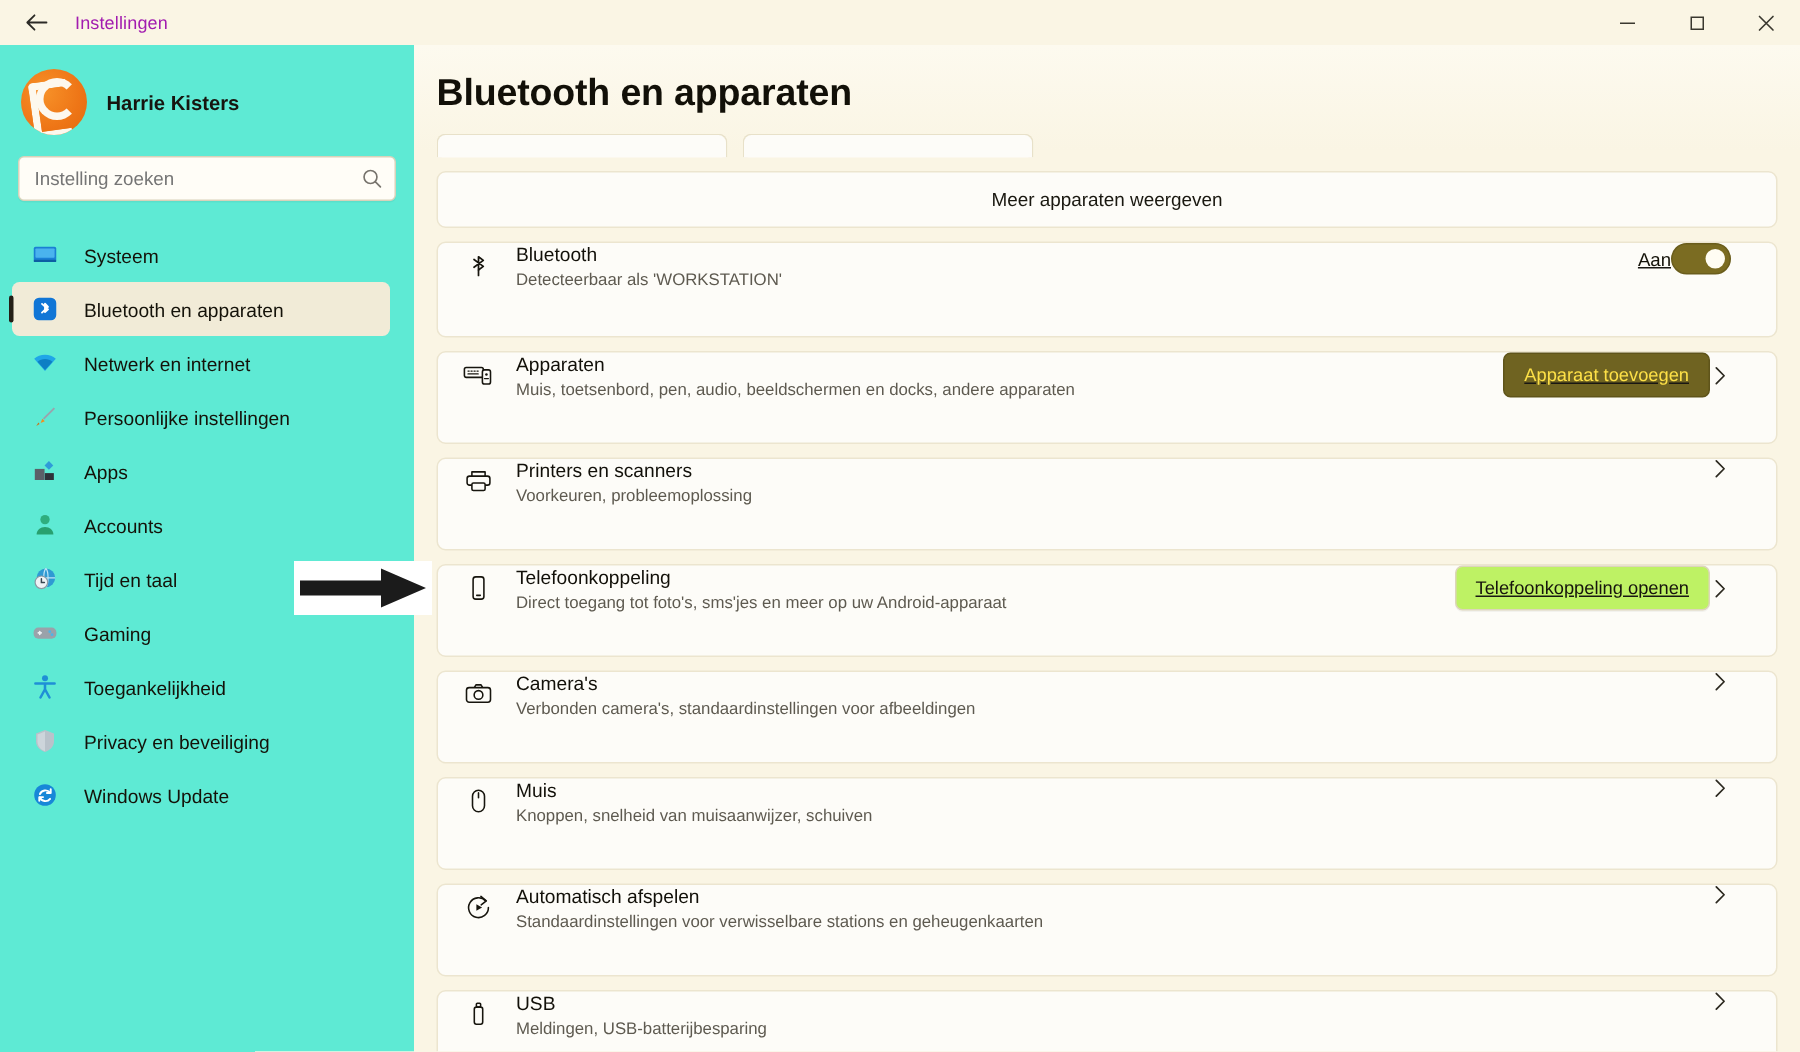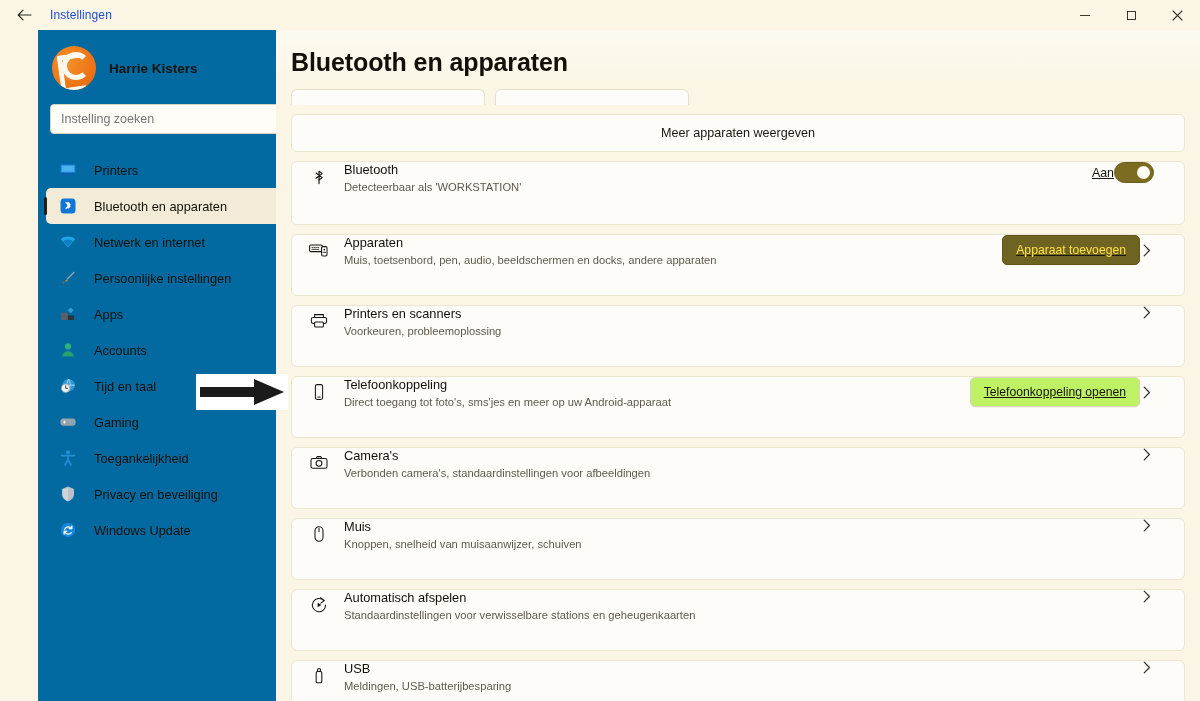--- a/index.html
+++ b/index.html
@@ -17,35 +17,34 @@
     position: absolute; top: 0; left: 0; width: 1200px; height: 30px;
     display: flex; align-items: center;
     background: #faf5e4;
   }
   .tb-back {
     width: 32px; height: 22px; margin-left: 8px;
     display: flex; align-items: center; justify-content: center;
     font-size: 15px; color: #2b2a26; cursor: pointer;
   }
   .tb-title {
-    margin-left: 10px; font-size: 12px; color: #1d4ed8; letter-spacing: .1px;
+    margin-left: 10px; font-size: 12px; color: #a21caf; letter-spacing: .1px;
   }
   .tb-controls { margin-left: auto; display: flex; height: 30px; }
   .tb-btn {
     width: 46px; height: 30px; display: flex; align-items: center; justify-content: center;
     font-size: 12px; color: #3a382f; cursor: pointer;
   }
   .tb-btn .sq { width: 9px; height: 9px; border: 1px solid #3a382f; }
   .tb-btn .dash { width: 10px; height: 1px; background: #3a382f; }
 
   
   .sidebar {
     position: absolute; top: 30px; left: 0; width: 276px; height: 671px;
-    background: #0369a1;
-    margin-left: 38px;
+    background: #5eead4;
   }
   .profile { display: flex; align-items: center; padding: 14px 0 0 14px; height: 62px; }
   .avatar {
     width: 44px; height: 44px; border-radius: 50%;
     background: radial-gradient(circle at 35% 35%, #f79128 0%, #ee7516 60%, #e06a0e 100%);
     position: relative; overflow: hidden; flex: 0 0 auto;
   }
   .avatar::before {
     content: ""; position: absolute; left: 7px; top: 8px; width: 20px; height: 28px;
     border-left: 5px solid #fdf8ee; border-top: 5px solid #fdf8ee;
@@ -202,21 +201,21 @@
     <div class="navlist">
 
       <div class="navitem">
         <span class="nav-ico">
           <svg width="18" height="18" viewBox="0 0 18 18" aria-hidden="true">
             <rect x="1.5" y="3.5" width="15" height="10" rx="1.2" fill="#1a7fd4"></rect>
             <rect x="2.6" y="4.6" width="12.8" height="6.2" rx=".6" fill="#4ab3ee"></rect>
             <rect x="1.5" y="12.1" width="15" height="1.6" rx=".6" fill="#0c5ea3"></rect>
           </svg>
         </span>
-        <span class="nav-label">Printers</span>
+        <span class="nav-label">Systeem</span>
       </div>
 
       <div class="navitem selected">
         <span class="nav-ico">
           <svg width="18" height="18" viewBox="0 0 18 18" aria-hidden="true">
             <rect x="1.5" y="1.5" width="15" height="15" rx="3.5" fill="#1176d6"></rect>
             <path d="M7 5.6 11 9.2 9 11V5.4L11 7.6 7 11.4" stroke="#fff" stroke-width="1.25" fill="none" stroke-linecap="round" stroke-linejoin="round"></path>
           </svg>
         </span>
         <span class="nav-label">Bluetooth en apparaten</span>

